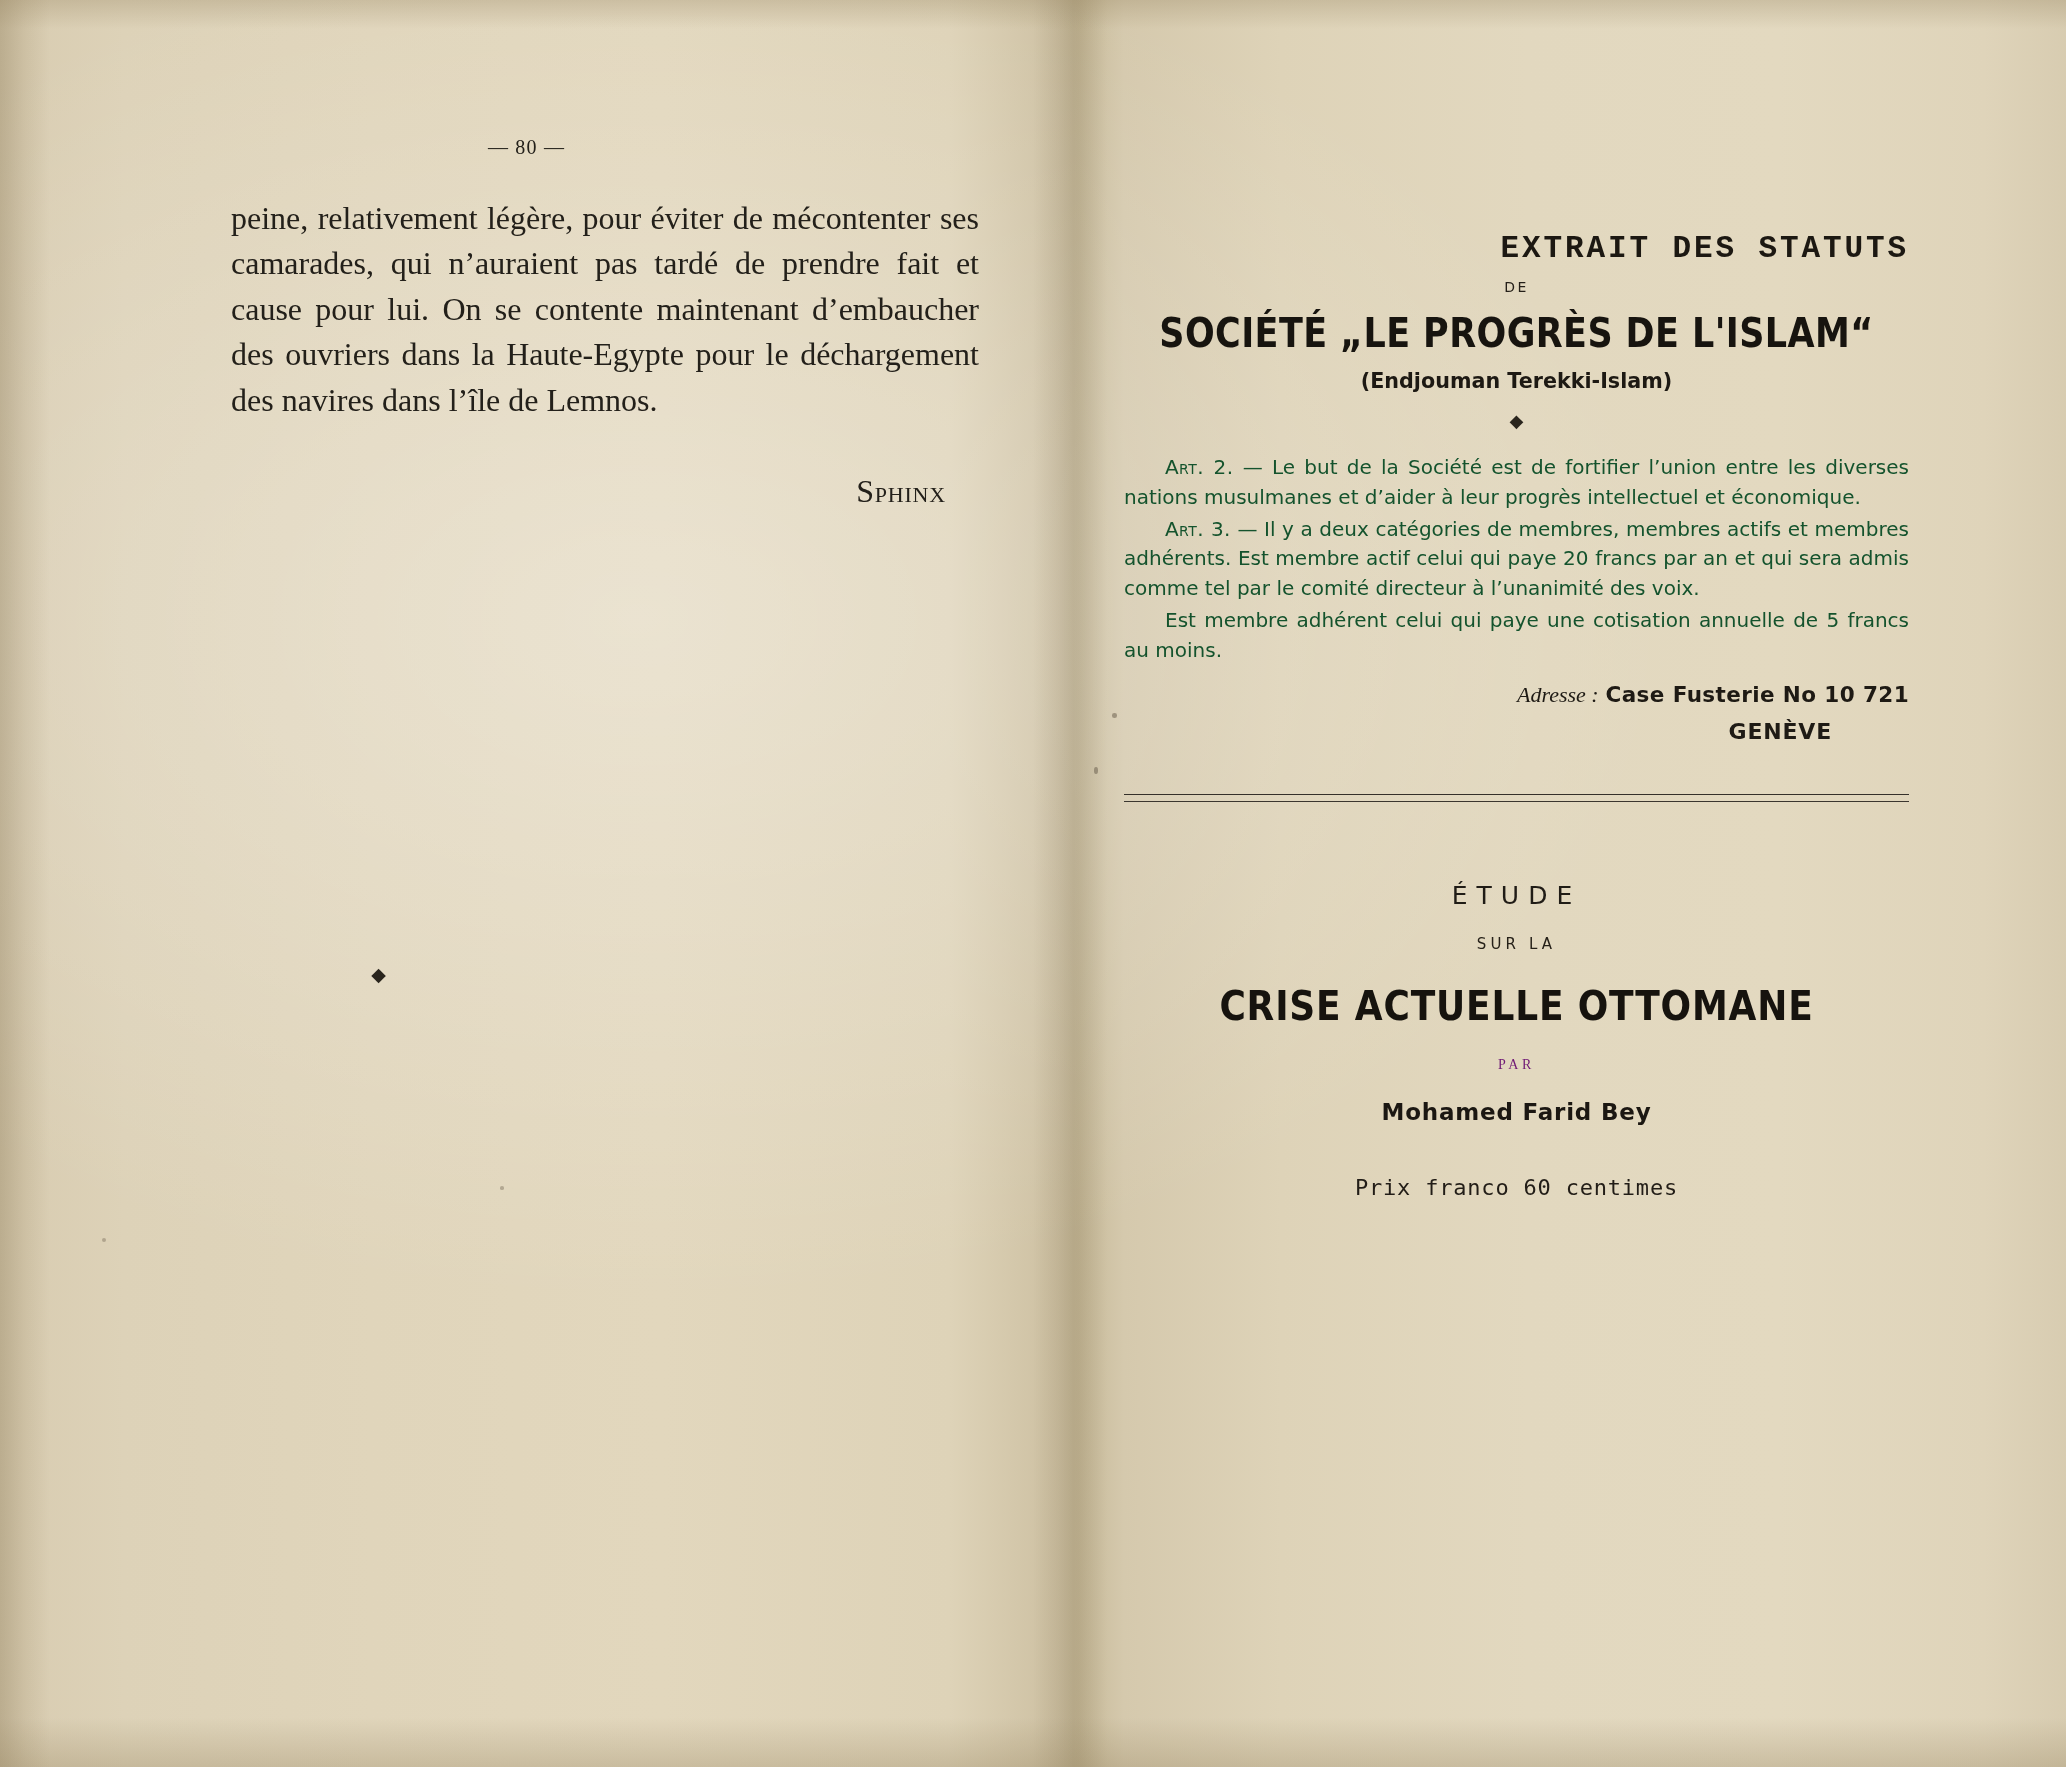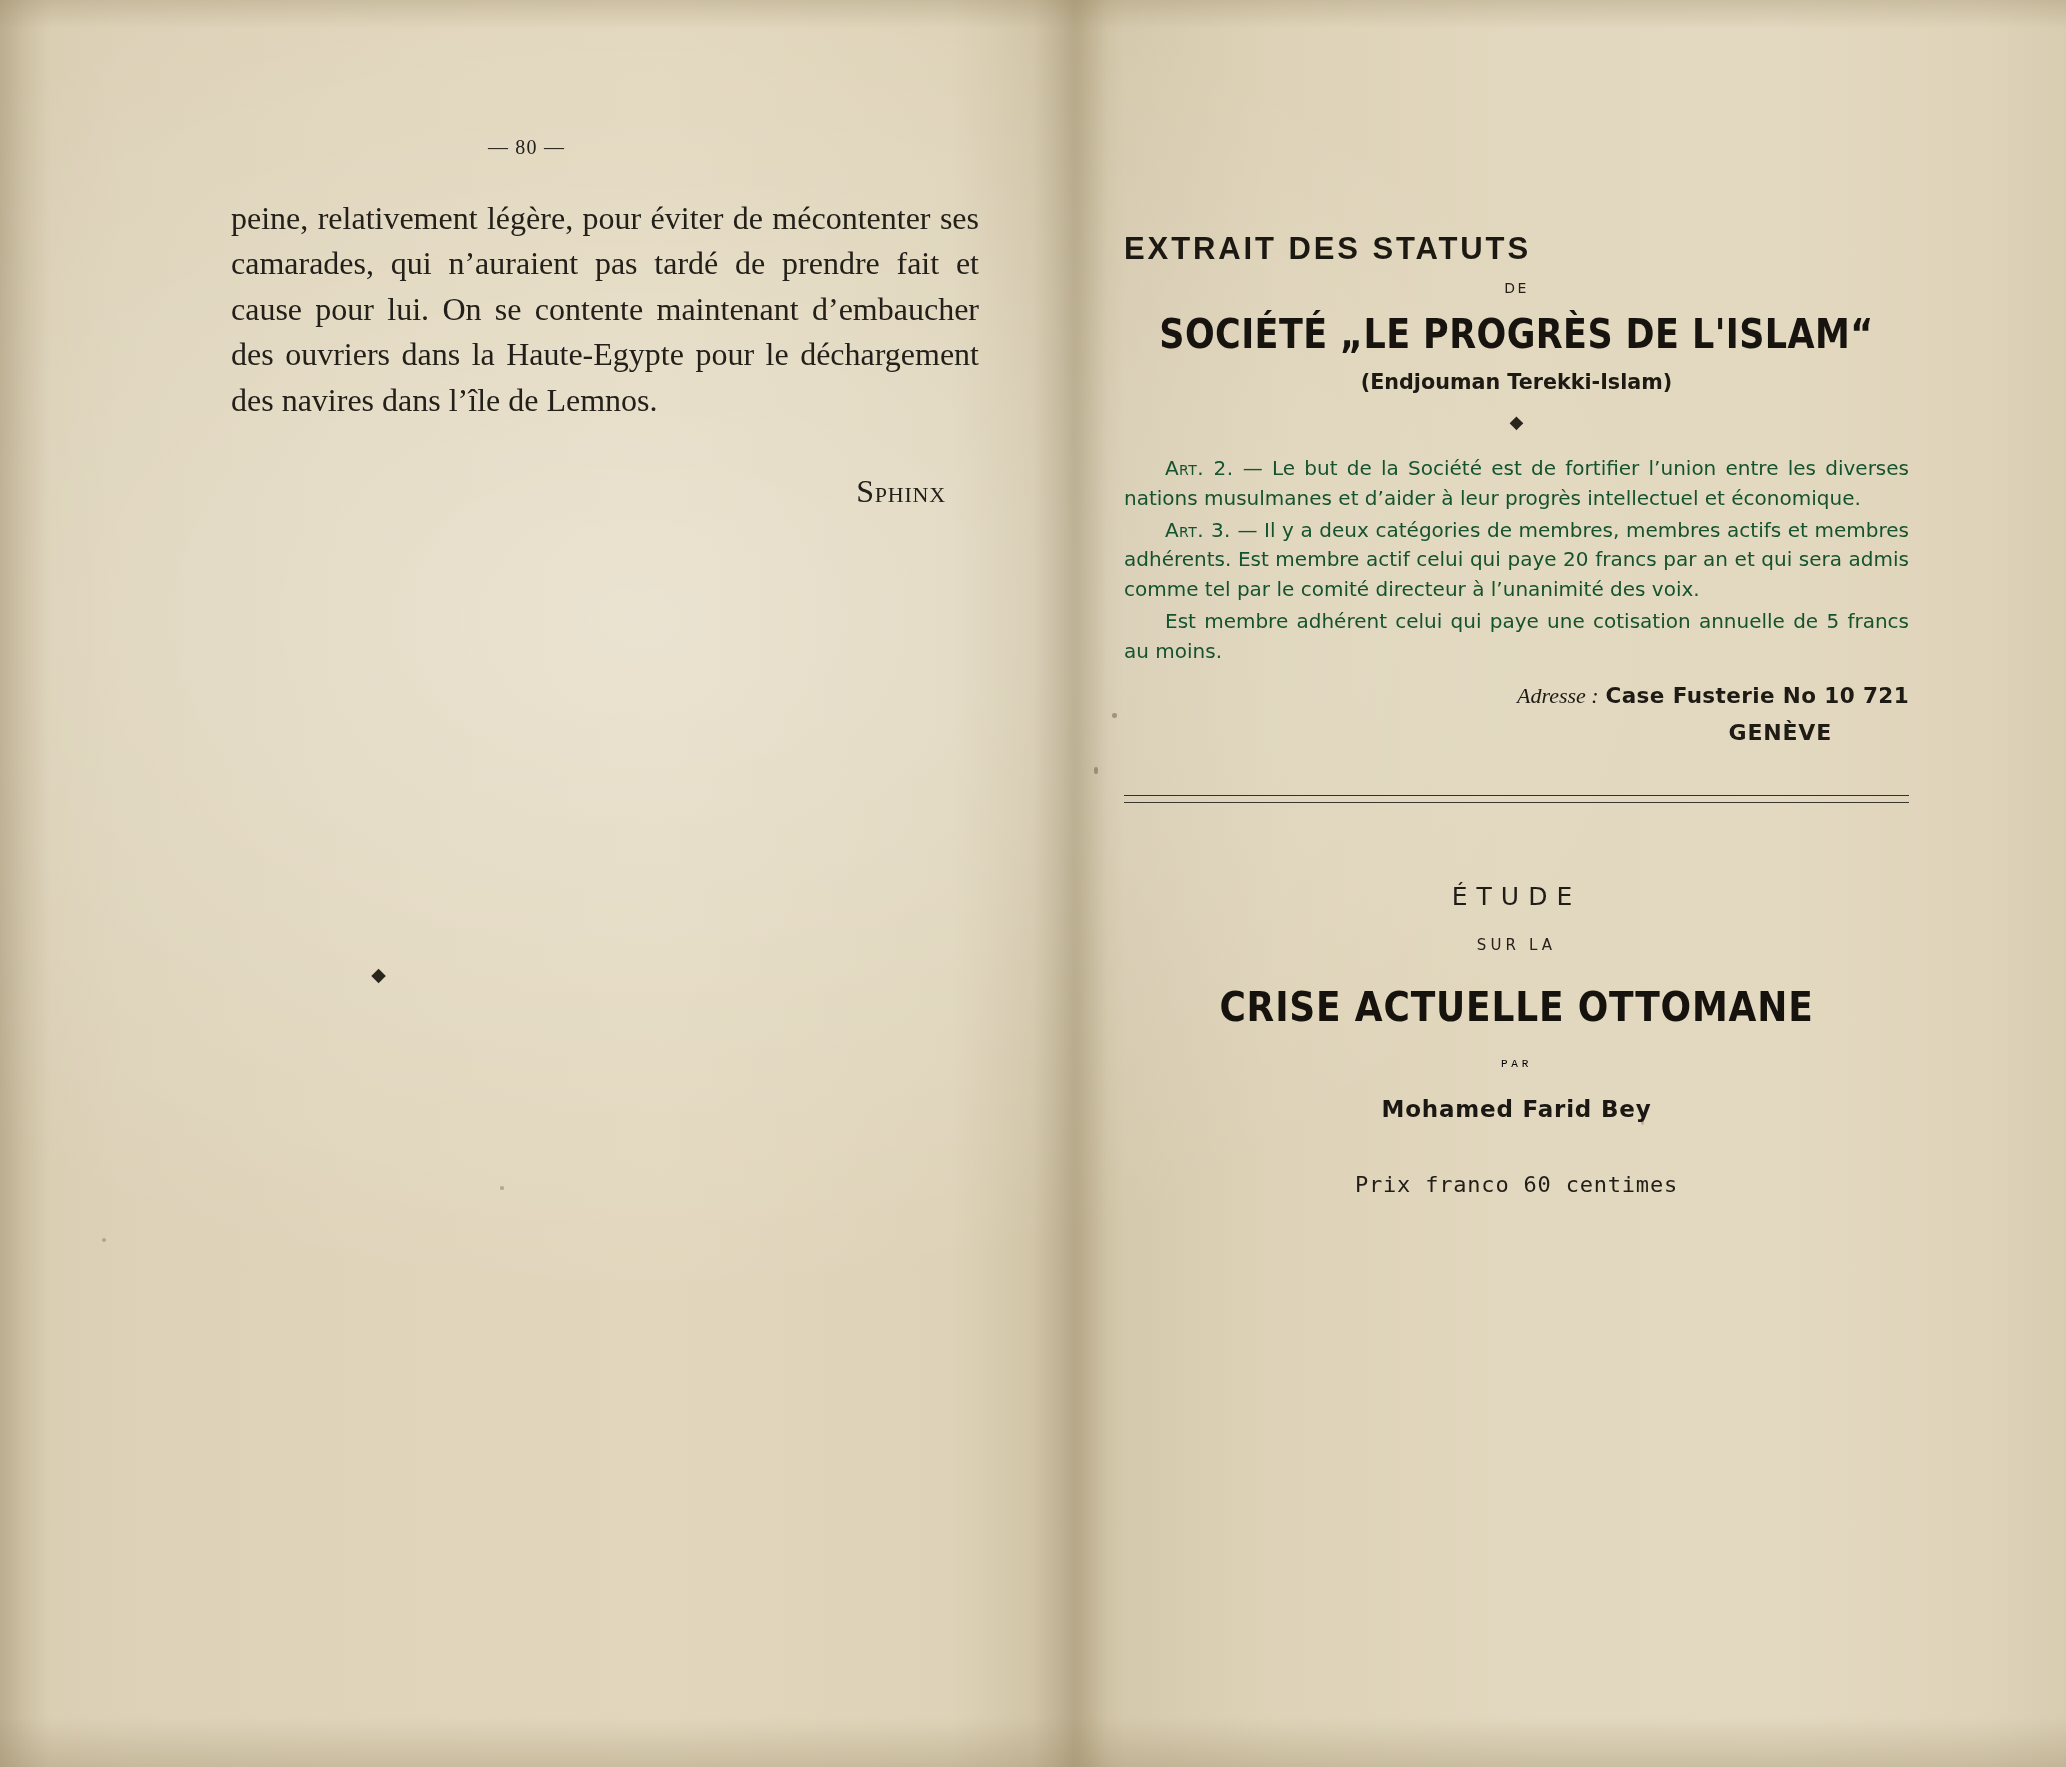--- a/index.html
+++ b/index.html
@@ -115,22 +115,22 @@
 
   
   .page-right {
     position: absolute;
     left: 1124px;
     top: 231px;
     width: 785px;
     color: #1f1b15;
   }
   .statutes-title {
-    text-align: left;
-    font-family: Liberation Sans, sans-serif;
+    text-align: right;
+    font-family: Liberation Mono, monospace;
     font-weight: bold;
     font-size: 31px;
     letter-spacing: 2.9px;
     color: #1c1812;
   }
   .statutes-de {
     text-align: center;
     font-family: "DejaVu Sans", sans-serif;
     font-size: 14px;
     letter-spacing: 2.5px;
@@ -231,24 +231,24 @@
     font-weight: bold;
     font-size: 36px;
     letter-spacing: 0.8px;
     transform: scaleY(1.12);
     transform-origin: center top;
     color: #16130e;
   }
   .par {
     text-align: center;
     margin-top: 33px;
-    font-family: Liberation Mono, monospace;
-    font-size: 11px;
+    font-family: Liberation Serif, serif;
+    font-size: 14px;
     letter-spacing: 3.7px;
-    color: #000000;
+    color: #701a75;
   }
   .author {
     text-align: center;
     margin-top: 26px;
     font-family: "DejaVu Sans", sans-serif;
     font-weight: bold;
     font-size: 23px;
     letter-spacing: 0.8px;
     color: #1b1712;
   }

